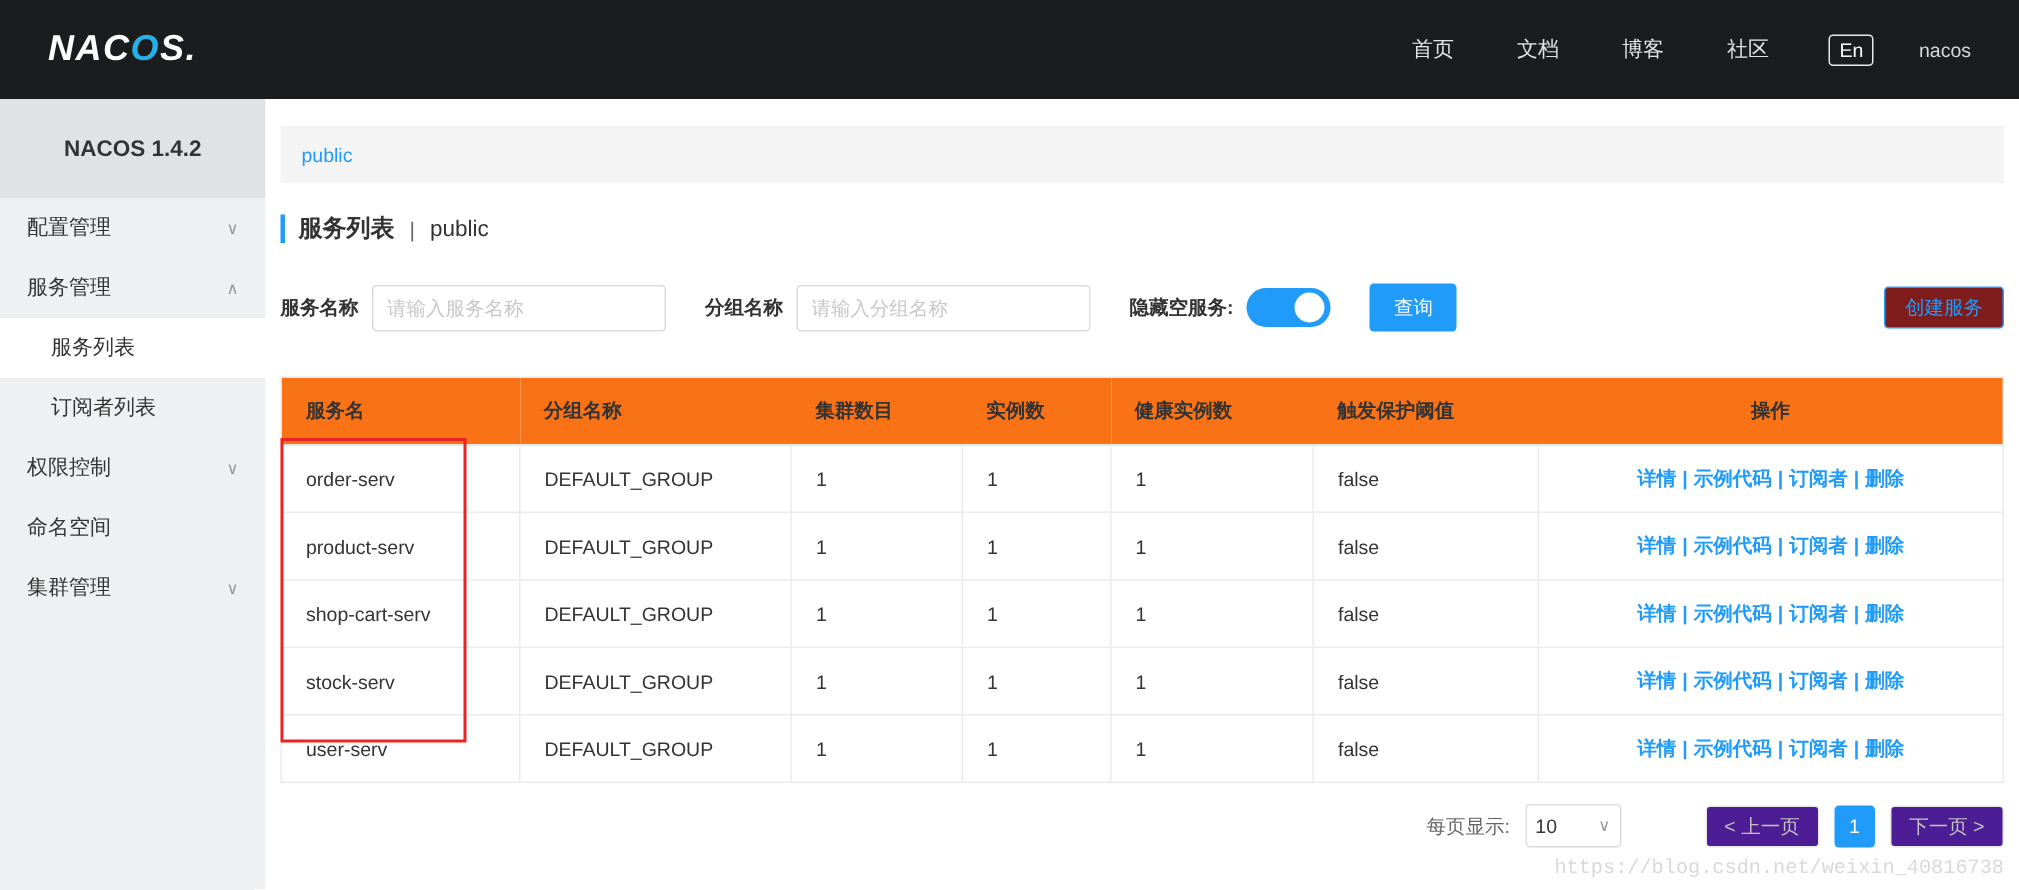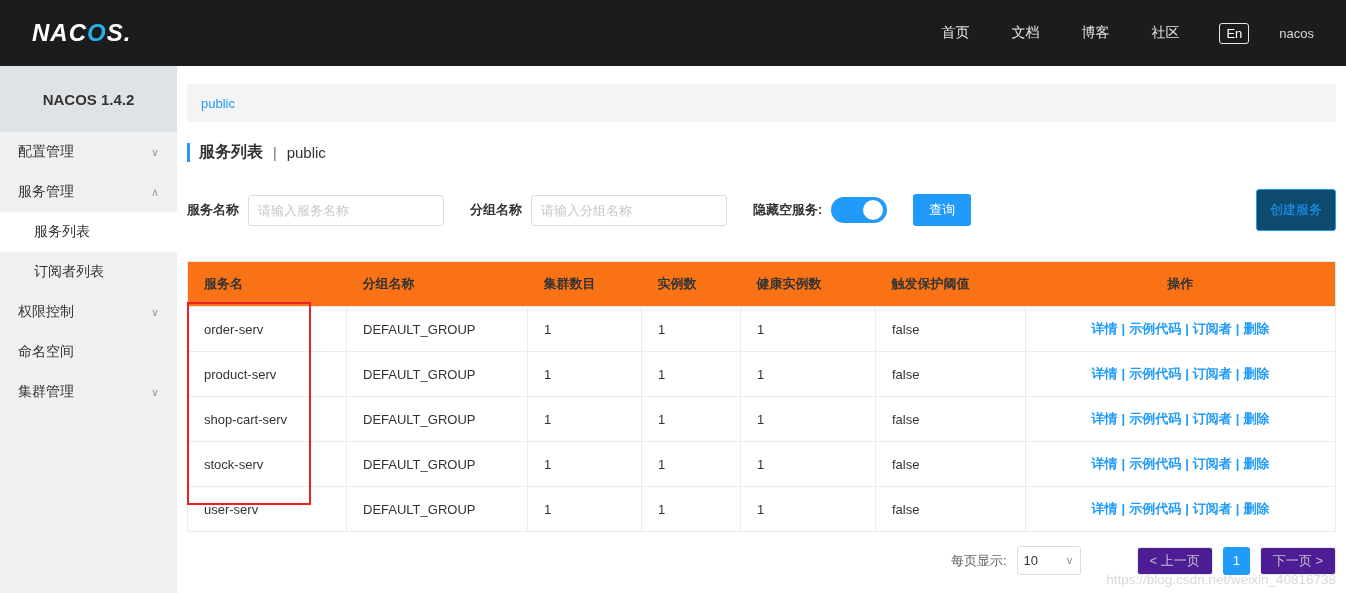--- a/index.html
+++ b/index.html
@@ -42,41 +42,41 @@
   .title-sub{font-size:15px;color:#333;}
   
   .filter-row{margin-top:26px;display:flex;align-items:center;}
   .f-label{font-weight:bold;font-size:13px;color:#333;margin-right:9px;white-space:nowrap;}
   .f-input{width:196px;height:31px;border:1px solid #dcdcdc;border-radius:3px;padding:0 9px;font-size:13px;color:#333;outline:none;font-family:inherit;}
   .f-input::placeholder{color:#c8c8c8;}
   .gap24{margin-left:26px;}
   .toggle{width:56px;height:26px;border-radius:13px;background:var(--accent);position:relative;cursor:pointer;flex-shrink:0;}
   .toggle .knob{position:absolute;top:3px;right:4px;width:20px;height:20px;border-radius:50%;background:#fff;}
   .btn-primary{margin-left:26px;height:32px;padding:0 16px;background:var(--accent);color:#fff;border:none;border-radius:3px;font-size:13px;cursor:pointer;font-family:inherit;}
-  .btn-outline{margin-left:auto;height:42px;padding:0 13px;background:#0c4a6e;color:var(--accent);border:1px solid var(--accent);border-radius:3px;font-size:13px;cursor:pointer;font-family:inherit;}
+  .btn-outline{margin-left:auto;height:28px;padding:0 13px;background:#7f1d1d;color:var(--accent);border:1px solid var(--accent);border-radius:3px;font-size:13px;cursor:pointer;font-family:inherit;}
   
   .table-wrap{margin-top:30px;position:relative;}
   table{width:100%;border-collapse:collapse;table-layout:fixed;font-size:13px;}
   thead th{background:#f97316;text-align:left;font-weight:bold;color:#333;padding:13px 16px;border-top:1px solid #e6e8ea;border-bottom:1px solid #e6e8ea;}
   thead th:first-child{border-left:1px solid #e6e8ea;}
   thead th:last-child{border-right:1px solid #e6e8ea;text-align:center;}
   tbody td{padding:13px 16px;border:1px solid #eaecee;color:#333;background:#fff;}
   tbody td.actions{text-align:center;white-space:nowrap;font-weight:bold;}
   .action-link{color:var(--accent);text-decoration:none;cursor:pointer;}
   .action-sep{color:var(--accent);margin:0 4px;}
   .red-box{position:absolute;left:0;top:41px;width:124px;height:203px;border:2px solid var(--annotation);pointer-events:none;}
   
   .pagination{margin-top:14px;display:flex;align-items:center;justify-content:flex-end;}
   .pp-label{color:#666;margin-right:10px;}
   .pp-select{width:64px;height:29px;border:1px solid #dcdcdc;border-radius:3px;display:flex;align-items:center;justify-content:space-between;padding:0 6px;color:#333;cursor:pointer;background:#fff;margin-right:46px;}
   .pp-caret{color:#999;font-size:11px;}
   .pg-btn{height:28px;padding:0 12px;border:1px solid #e8e8e8;background:#4c1d95;color:#c3c3c3;border-radius:3px;font-size:13px;display:flex;align-items:center;cursor:pointer;margin-left:10px;font-family:inherit;}
   .pg-current{width:27px;height:28px;background:var(--accent);color:#fff;border-radius:3px;display:flex;align-items:center;justify-content:center;margin-left:10px;cursor:pointer;}
   
-  .watermark{position:absolute;right:10px;bottom:6px;color:#d9d9d9;font-size:13.5px;}
+  .watermark{position:absolute;right:10px;bottom:6px;color:#d9d9d9;font-size:13.5px;font-family:Liberation Mono, monospace;}
 </style>
 </head>
 <body>
 
 <header class="topbar">
   <div class="logo">
     <span>NAC</span><span class="cyan">O</span><span>S.</span>
   </div>
   <nav class="topnav" id="topnav">
       <a class="nav-item">首页</a>

